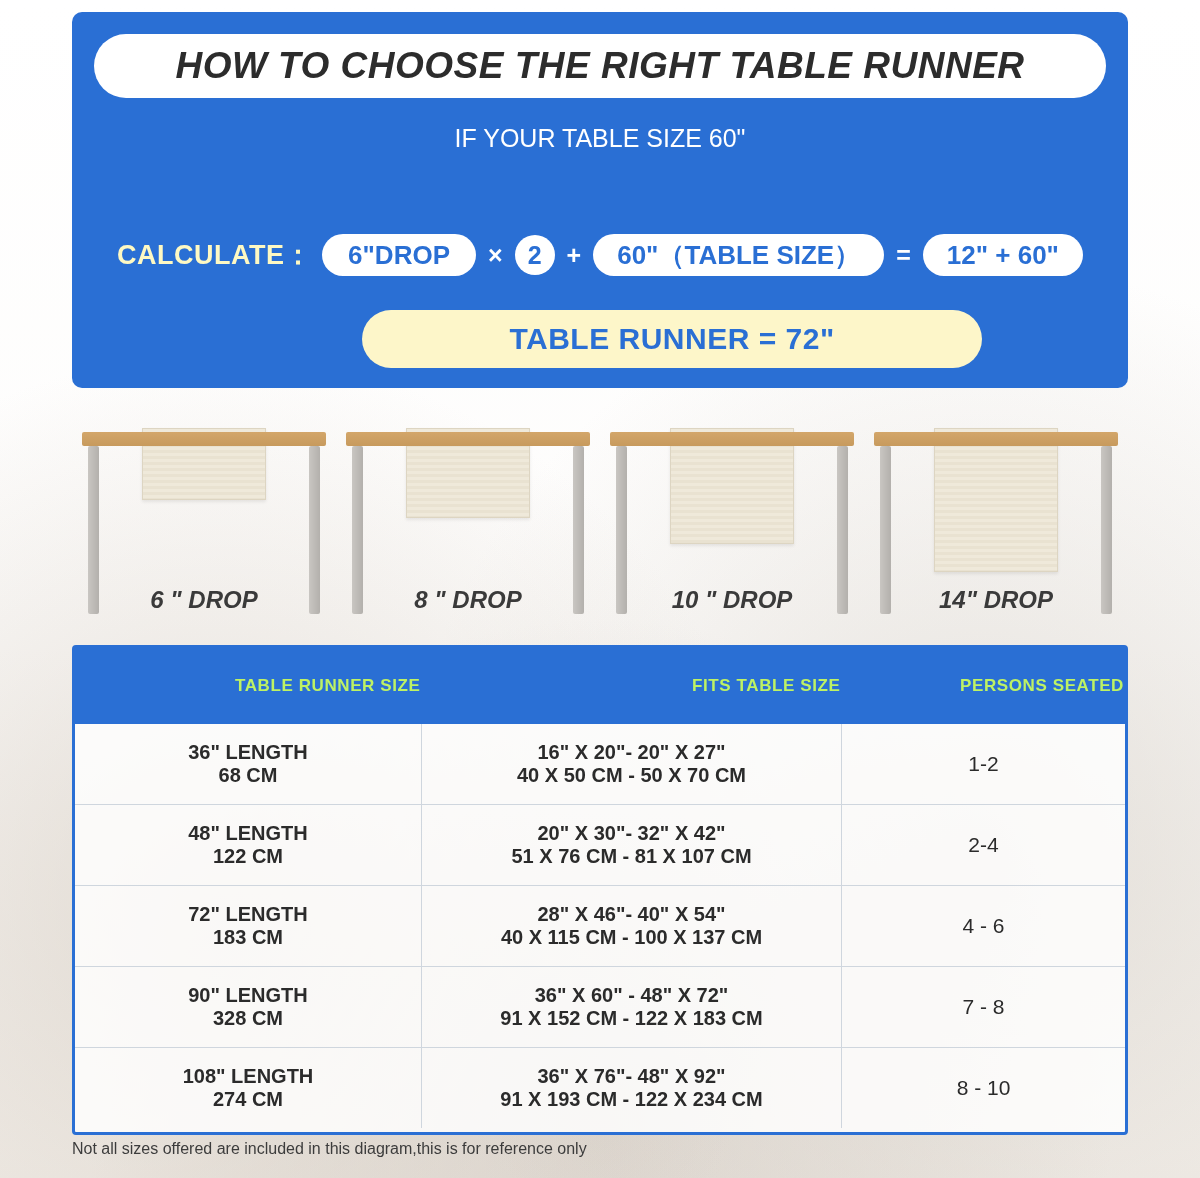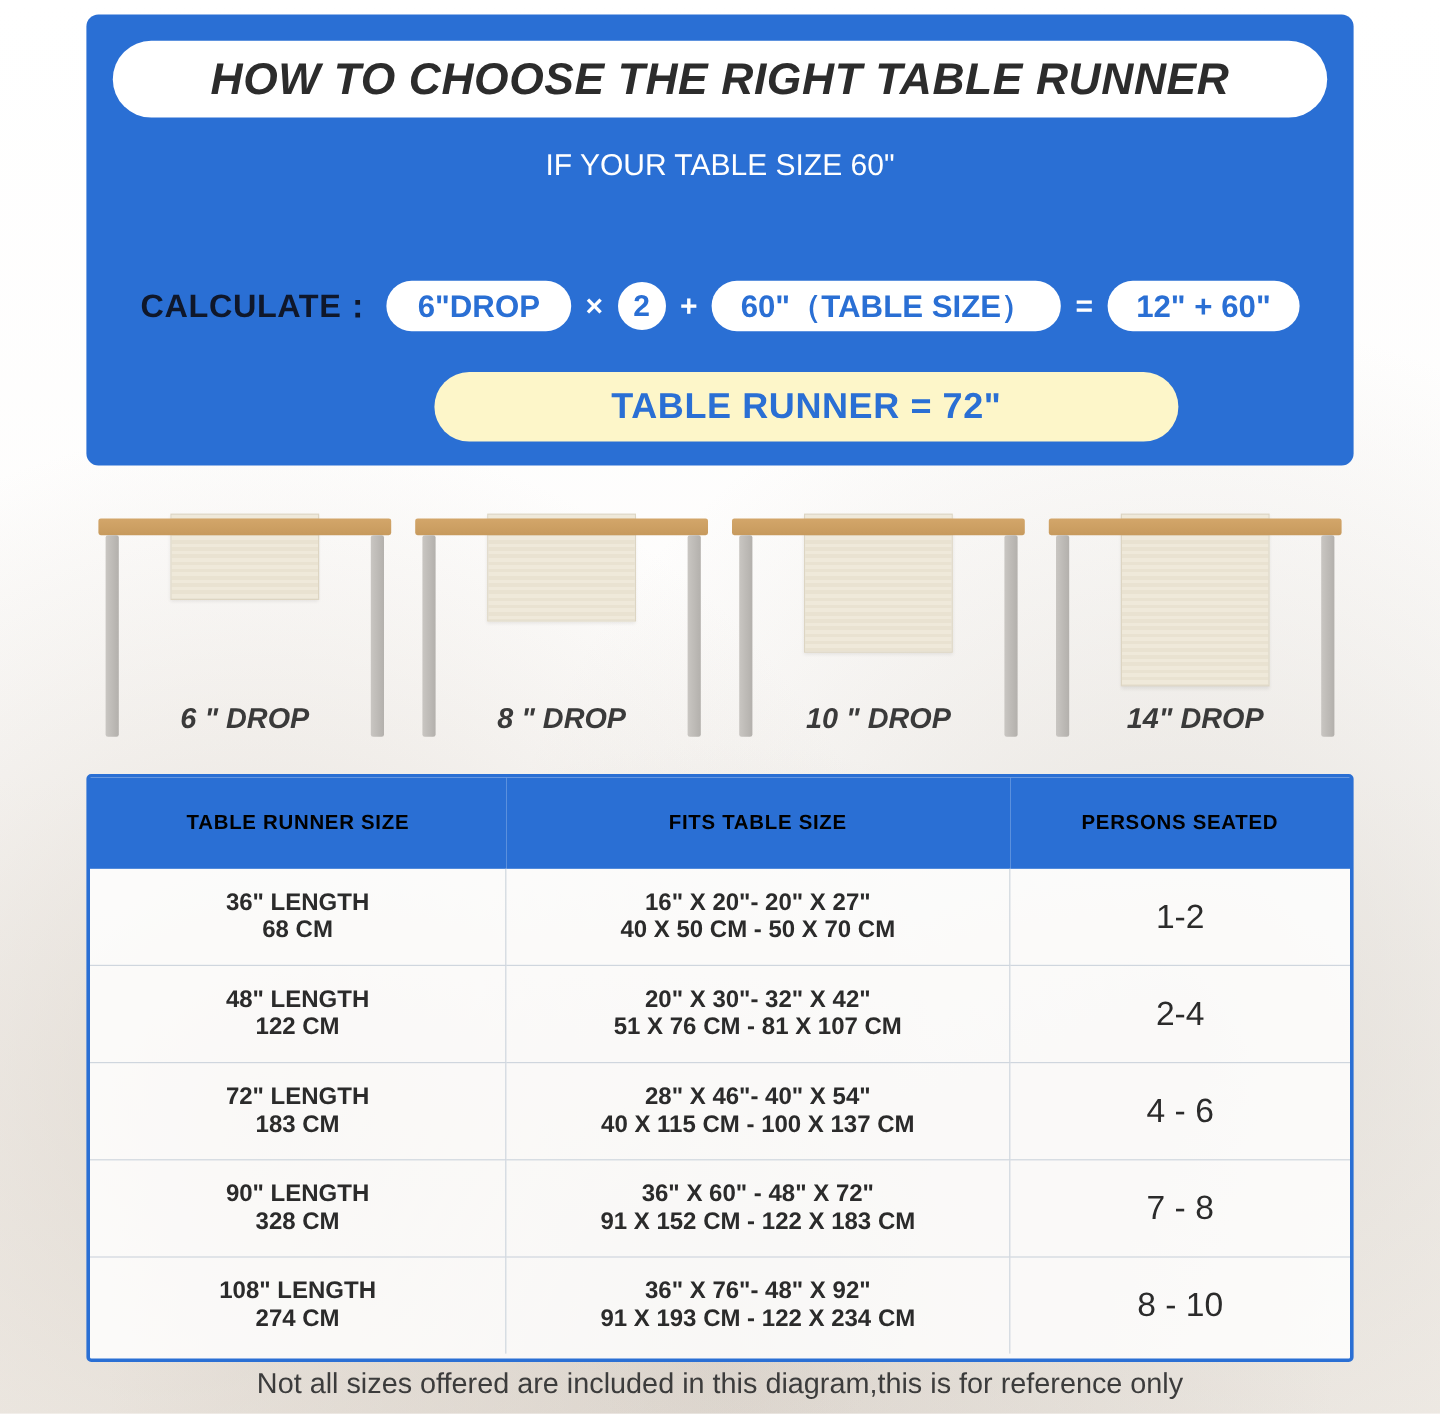--- a/index.html
+++ b/index.html
@@ -81,21 +81,21 @@
     position: absolute;
     left: 0;
     top: 222px;
     width: 1056px;
     display: flex;
     align-items: center;
     justify-content: center;
     gap: 10px;
   }
   .calc-label {
-    color: #0f172a;
+    color: #fef9c3;
     font-size: 27px;
     font-weight: bold;
     letter-spacing: 0.5px;
     white-space: nowrap;
   }
   .pill {
     background: #ffffff;
     color: #2a6fd4;
     font-weight: bold;
     border-radius: 24px;
@@ -205,55 +205,54 @@
     border-radius: 4px;
     box-sizing: border-box;
   }
   table {
     width: 100%;
     border-collapse: collapse;
     table-layout: fixed;
   }
   thead th {
     background: #2a6fd4;
-    color: #000000;
+    color: #bef264;
     font-size: 17px;
     font-weight: bold;
     letter-spacing: 0.6px;
     height: 74px;
     vertical-align: middle;
-    text-align: center;
+    text-align: right;
     border: none;
   }
   tbody td {
     height: 80px;
     text-align: center;
     vertical-align: middle;
     font-size: 20px;
     color: #2b2b2b;
     border-bottom: 1px solid #cfd6de;
     border-right: 1px solid #cfd6de;
     padding: 0 6px;
   }
   tbody tr:last-child td { border-bottom: none; }
   tbody td:last-child { border-right: none; }
   .cell-l1 { font-weight: bold; }
   .cell-l2 { font-weight: bold; }
-  .persons { font-size: 28px; }
+  .persons { font-size: 21px; }
   col.c1 { width: 33%; }
   col.c2 { width: 40%; }
   col.c3 { width: 27%; }
 
   .footnote {
     position: absolute;
     left: 72px;
     top: 1140px;
     width: 1056px;
-    text-align: center;
-    font-size: 24px;
+    font-size: 16px;
     color: #3c3c3c;
   }
 </style>
 </head>
 <body>
 
 <div class="bg-wash"></div>
 
 <div class="page">
 

